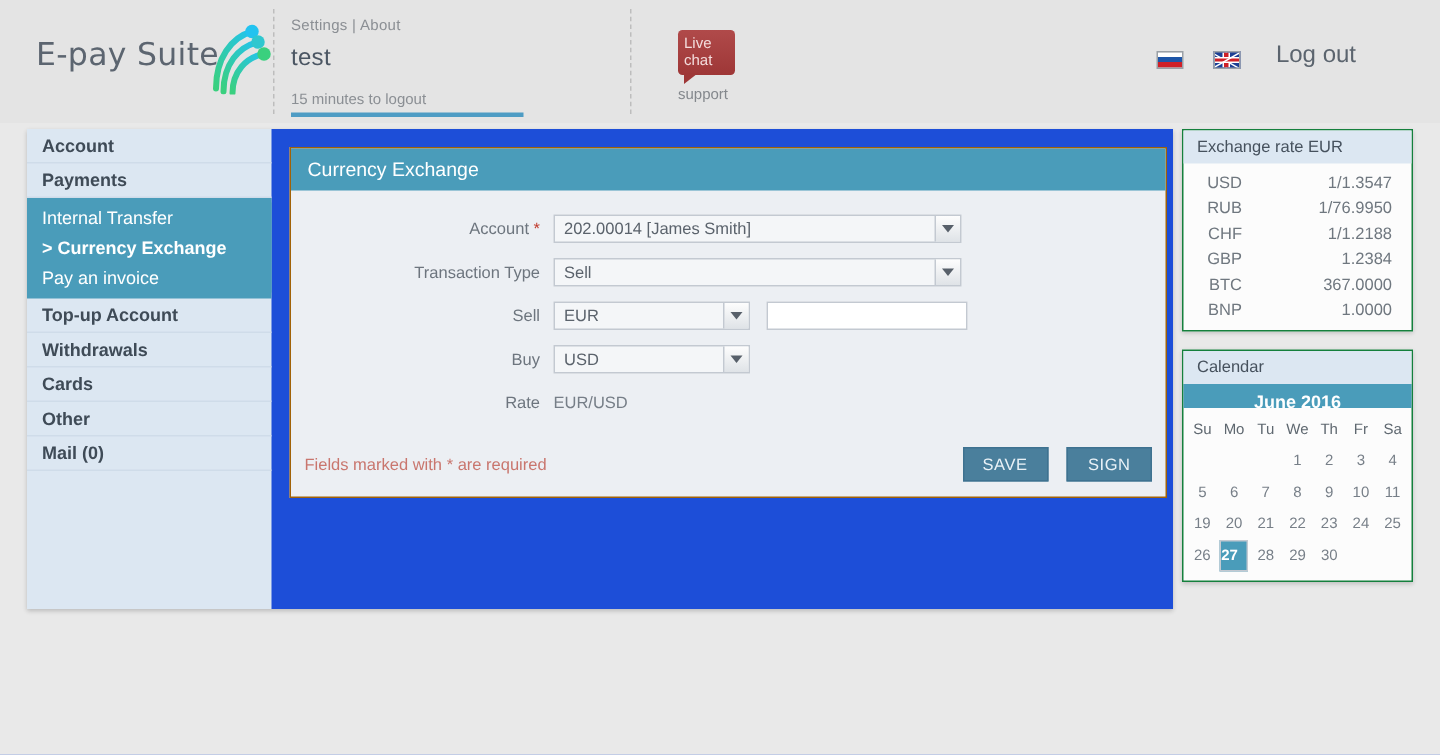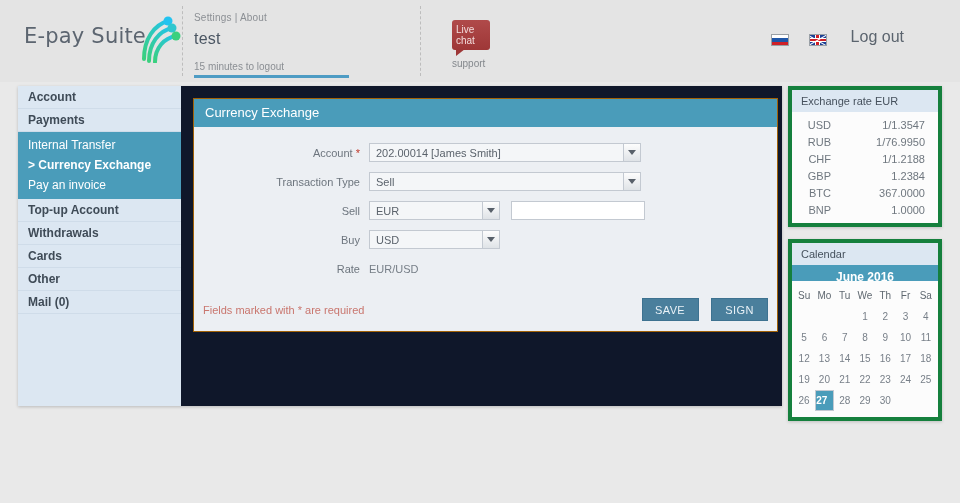--- a/index.html
+++ b/index.html
@@ -46,21 +46,21 @@
   .flag-gb:before { transform: rotate(30deg); }
   .flag-gb:after  { transform: rotate(-30deg); }
   .gb-cross-v { position: absolute; left: 40%; top: 0; width: 20%; height: 100%; background: #cf2027;
       box-shadow: -1px 0 0 #fff, 1px 0 0 #fff; }
   .gb-cross-h { position: absolute; top: 38%; left: 0; height: 24%; width: 100%; background: #cf2027;
       box-shadow: 0 -1px 0 #fff, 0 1px 0 #fff; }
   #logout-link { font-size: 16px; color: #5b646e; text-decoration: none; margin-left: 4px; }
 
   
   #content { position: absolute; left: 18px; top: 86px; width: 764px; height: 320px;
-      background: #0f172a; box-shadow: 0 1px 3px rgba(0,0,0,.20); }
+      background: #1d4ed8; box-shadow: 0 1px 3px rgba(0,0,0,.20); }
 
   
   #sidebar { position: absolute; left: 0; top: 0; width: 163px; height: 320px; background: #dce7f2; }
   .nav-item { height: 23px; line-height: 23px; padding-left: 10px; font-size: 12px; color: #3f4b57;
       border-bottom: 1px solid #cfdce9; cursor: pointer; font-weight: bold; }
   .nav-sub { height: 20px; line-height: 20px; padding-left: 10px; font-size: 12px; color: #ffffff;
       background: #4a9cba; cursor: pointer; }
   .nav-sub.active { font-weight: bold; }
   #subgroup { background: #4a9cba; padding: 3px 0 4px 0; }
 
@@ -91,21 +91,21 @@
 
   #panel-foot { display: flex; align-items: center; justify-content: space-between;
       padding: 12px 9px 10px 9px; }
   #req-note { font-size: 11px; color: #c9766e; }
   .btn { height: 23px; min-width: 57px; background: #4a7f9c; color: #eaf2f7; font-size: 11px;
       border: 1px solid #3e7290; display: inline-flex; align-items: center; justify-content: center;
       cursor: pointer; margin-left: 8px; letter-spacing: .4px; }
 
   
   #rail { position: absolute; left: 788px; top: 86px; width: 154px; }
-  .card { background: #fcfcfc; border: 4px solid #15803d; box-shadow: 0 1px 3px rgba(0,0,0,.18);
+  .card { background: #fcfcfc; border: 1px solid #15803d; box-shadow: 0 1px 3px rgba(0,0,0,.18);
       margin-bottom: 12px; }
   .card-head { height: 22px; line-height: 22px; background: #dce7f2; color: #46515d;
       font-size: 11px; padding-left: 9px; }
   .rate-row { display: flex; height: 17px; align-items: center; font-size: 11px; color: #6f777f; }
   .rate-cur { width: 48px; text-align: right; padding-right: 9px; }
   .rate-num { flex: 1; text-align: right; padding-right: 13px; }
   #rates-body { padding: 4px 0 5px 0; }
 
   #cal-month { height: 16px; line-height: 24px; background: #4a9cba; color: #ffffff;
       font-size: 12px; text-align: center; font-weight: bold; }
@@ -320,29 +320,20 @@
         <div class="cal-week">
           <span class="cal-cell">5</span>
           <span class="cal-cell">6</span>
           <span class="cal-cell">7</span>
           <span class="cal-cell">8</span>
           <span class="cal-cell">9</span>
           <span class="cal-cell">10</span>
           <span class="cal-cell">11</span>
         </div>
         <div class="cal-week">
-          <span class="cal-cell">12</span>
-          <span class="cal-cell">13</span>
-          <span class="cal-cell">14</span>
-          <span class="cal-cell">15</span>
-          <span class="cal-cell">16</span>
-          <span class="cal-cell">17</span>
-          <span class="cal-cell">18</span>
-        </div>
-        <div class="cal-week">
           <span class="cal-cell">19</span>
           <span class="cal-cell">20</span>
           <span class="cal-cell">21</span>
           <span class="cal-cell">22</span>
           <span class="cal-cell">23</span>
           <span class="cal-cell">24</span>
           <span class="cal-cell">25</span>
         </div>
         <div class="cal-week">
           <span class="cal-cell">26</span>

